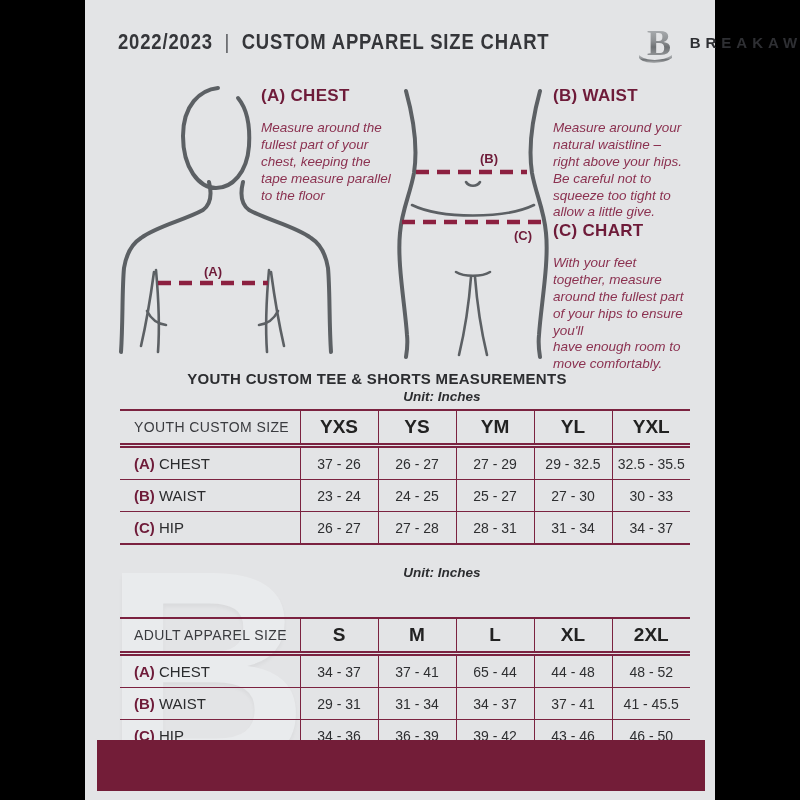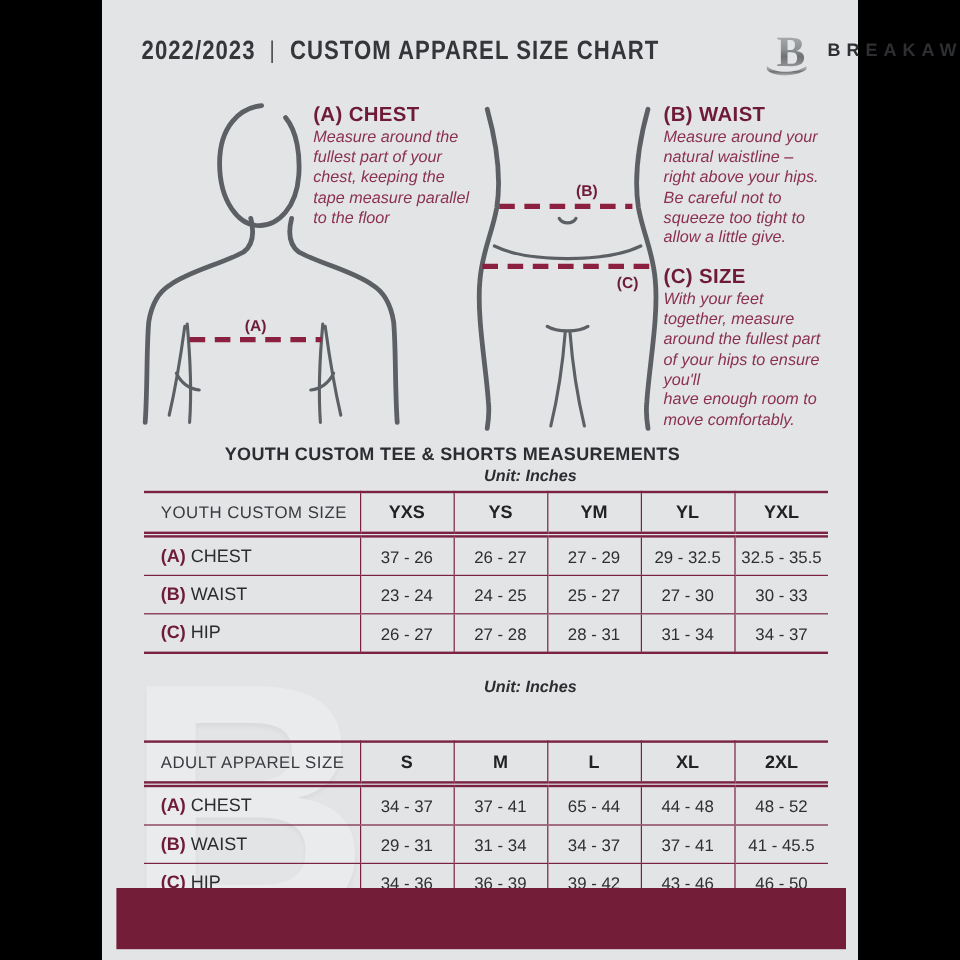--- a/index.html
+++ b/index.html
@@ -24,21 +24,21 @@
   .header-left .divider{font-weight:400;font-size:20px;padding:0 14px;color:#4a4b4f;}
   .header-right{display:flex;align-items:center;gap:10px;}
   .brand{
     color:#2e2f33;font-weight:bold;font-size:15px;letter-spacing:5px;white-space:nowrap;
   }
   
   .guide-block{position:absolute;z-index:2;}
   .guide-heading{font-weight:bold;font-size:17px;color:#6e1b39;letter-spacing:.3px;}
   .guide-body{
     white-space:pre-line;font-style:italic;font-size:13.5px;line-height:1.25;
-    color:#8b3150;margin-top:0;
+    color:#8b3150;margin-top:14px;
   }
   #chest-text{left:176px;top:86px;width:150px;}
   #waist-text{left:468px;top:86px;width:158px;}
   #hips-text{left:468px;top:221px;width:158px;}
   .figure-svg{position:absolute;z-index:1;}
   #figure-front{left:32px;top:84px;}
   #figure-lower{left:308px;top:85px;}
   
   .section-title{
     position:absolute;left:0;width:584px;text-align:center;z-index:2;
@@ -54,21 +54,21 @@
   table.size-table{
     position:absolute;left:35px;width:570px;border-collapse:collapse;z-index:2;
     table-layout:fixed;border-top:2px solid #7b2240;border-bottom:2px solid #7b2240;
   }
   #youth-table{top:409px;} #adult-table{top:585px;margin-top:32px;}
   .size-table col.label-col{width:180px;}
   .size-table col.data-col{width:78px;}
   .size-table th,.size-table td{padding:0;background:transparent;}
   .size-table thead th{
     height:32px;border-bottom:5px double #7b2240;
-    font-size:15px;font-weight:bold;color:#222;text-align:center;
+    font-size:19px;font-weight:bold;color:#222;text-align:center;
   }
   .size-table thead th.label-header{
     font-weight:400;font-size:14px;color:#3a3b3f;text-align:left;padding-left:14px;
     letter-spacing:.4px;
   }
   .size-table tbody td{
     height:31px;border-bottom:1.6px solid #7b2240;
     font-size:14px;color:#2e2f31;text-align:center;
   }
   .size-table th + th,.size-table td + td{border-left:1.5px solid #7b2240;}
@@ -161,21 +161,21 @@
   <div id="waist-text" class="guide-block">
     <div class="guide-heading">(B) WAIST</div>
     <div class="guide-body">Measure around your
 natural waistline –
 right above your hips.
 Be careful not to
 squeeze too tight to
 allow a little give.</div>
   </div>
   <div id="hips-text" class="guide-block">
-    <div class="guide-heading">(C) SIZE</div>
+    <div class="guide-heading">(C) CHART</div>
     <div class="guide-body">With your feet
 together, measure
 around the fullest part
 of your hips to ensure
 you'll
 have enough room to
 move comfortably.</div>
   </div>
 
   <div id="youth-title" class="section-title">YOUTH CUSTOM TEE &amp; SHORTS MEASUREMENTS</div>

